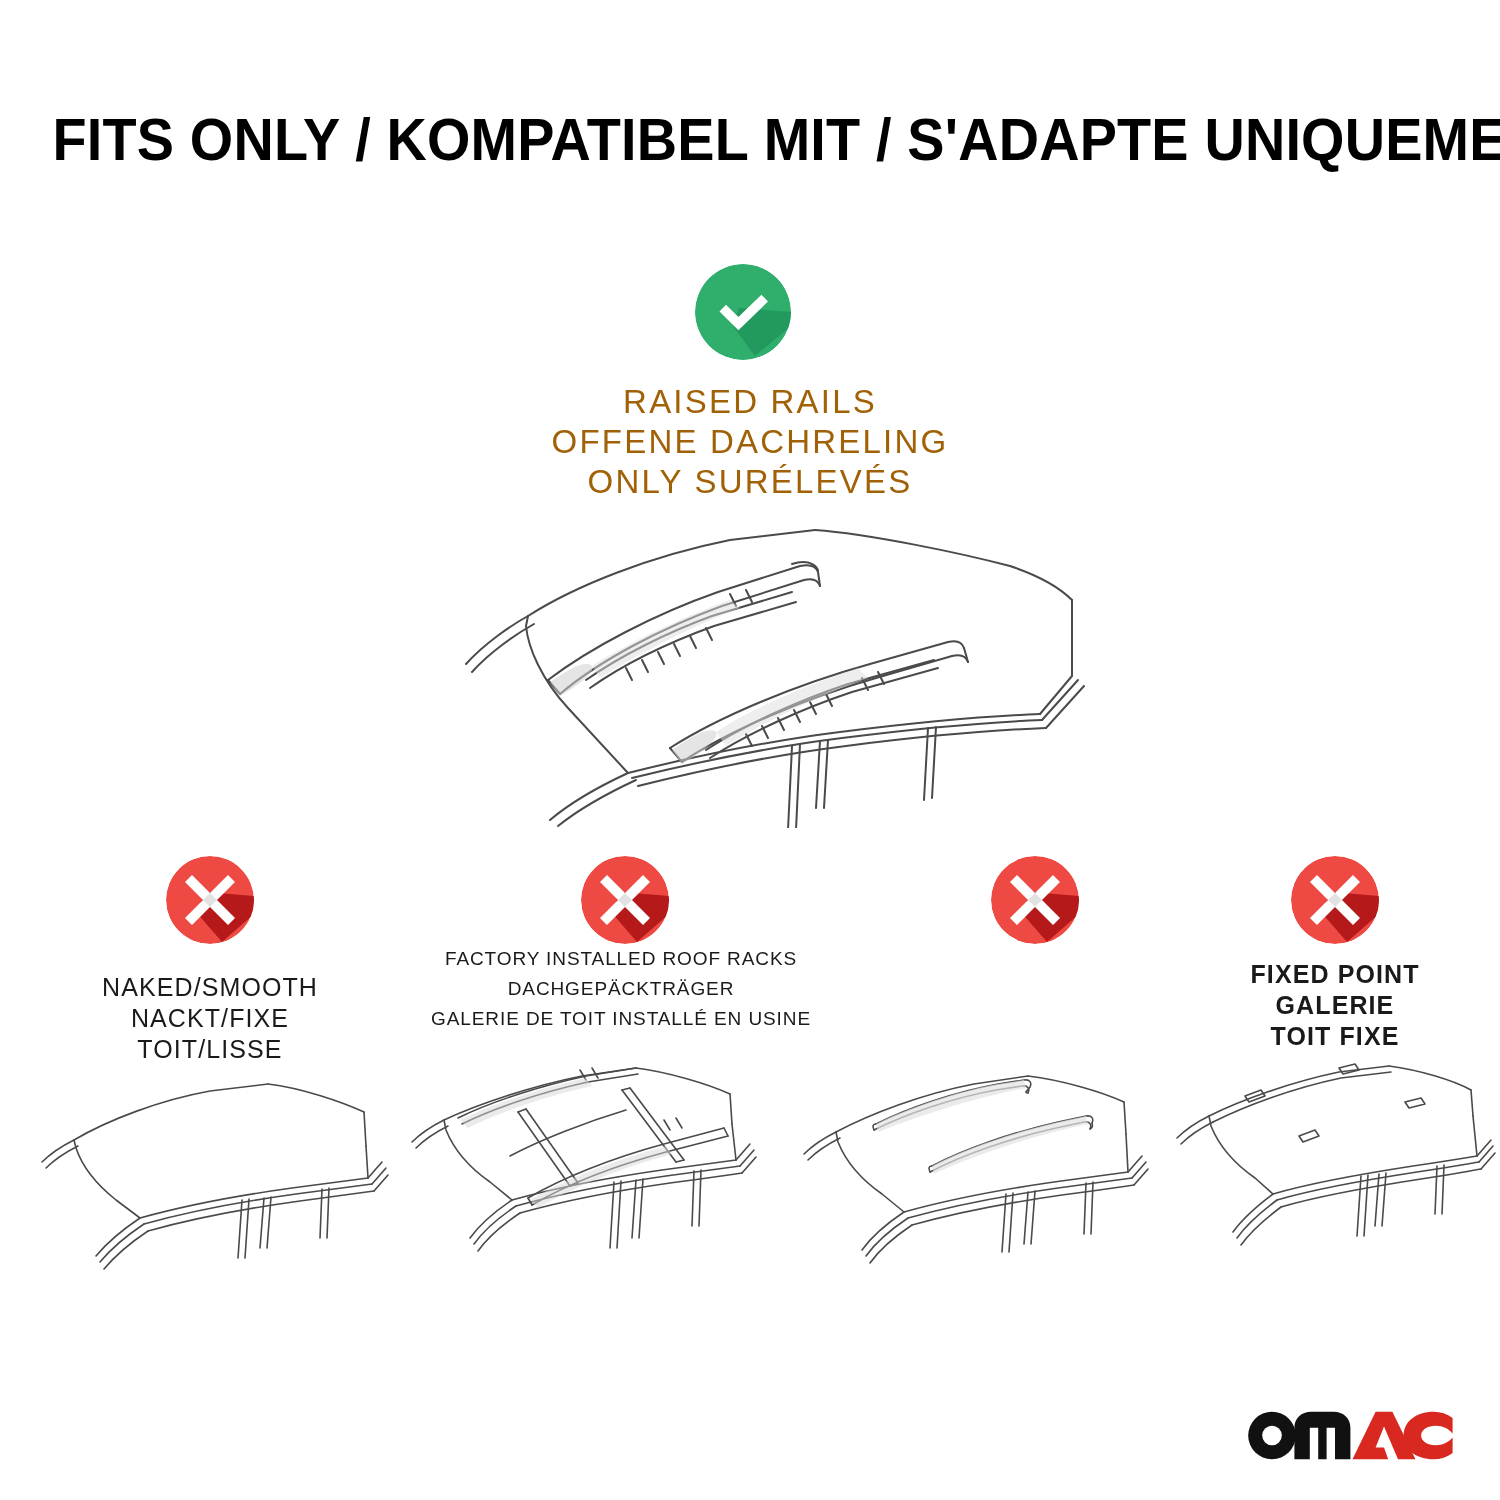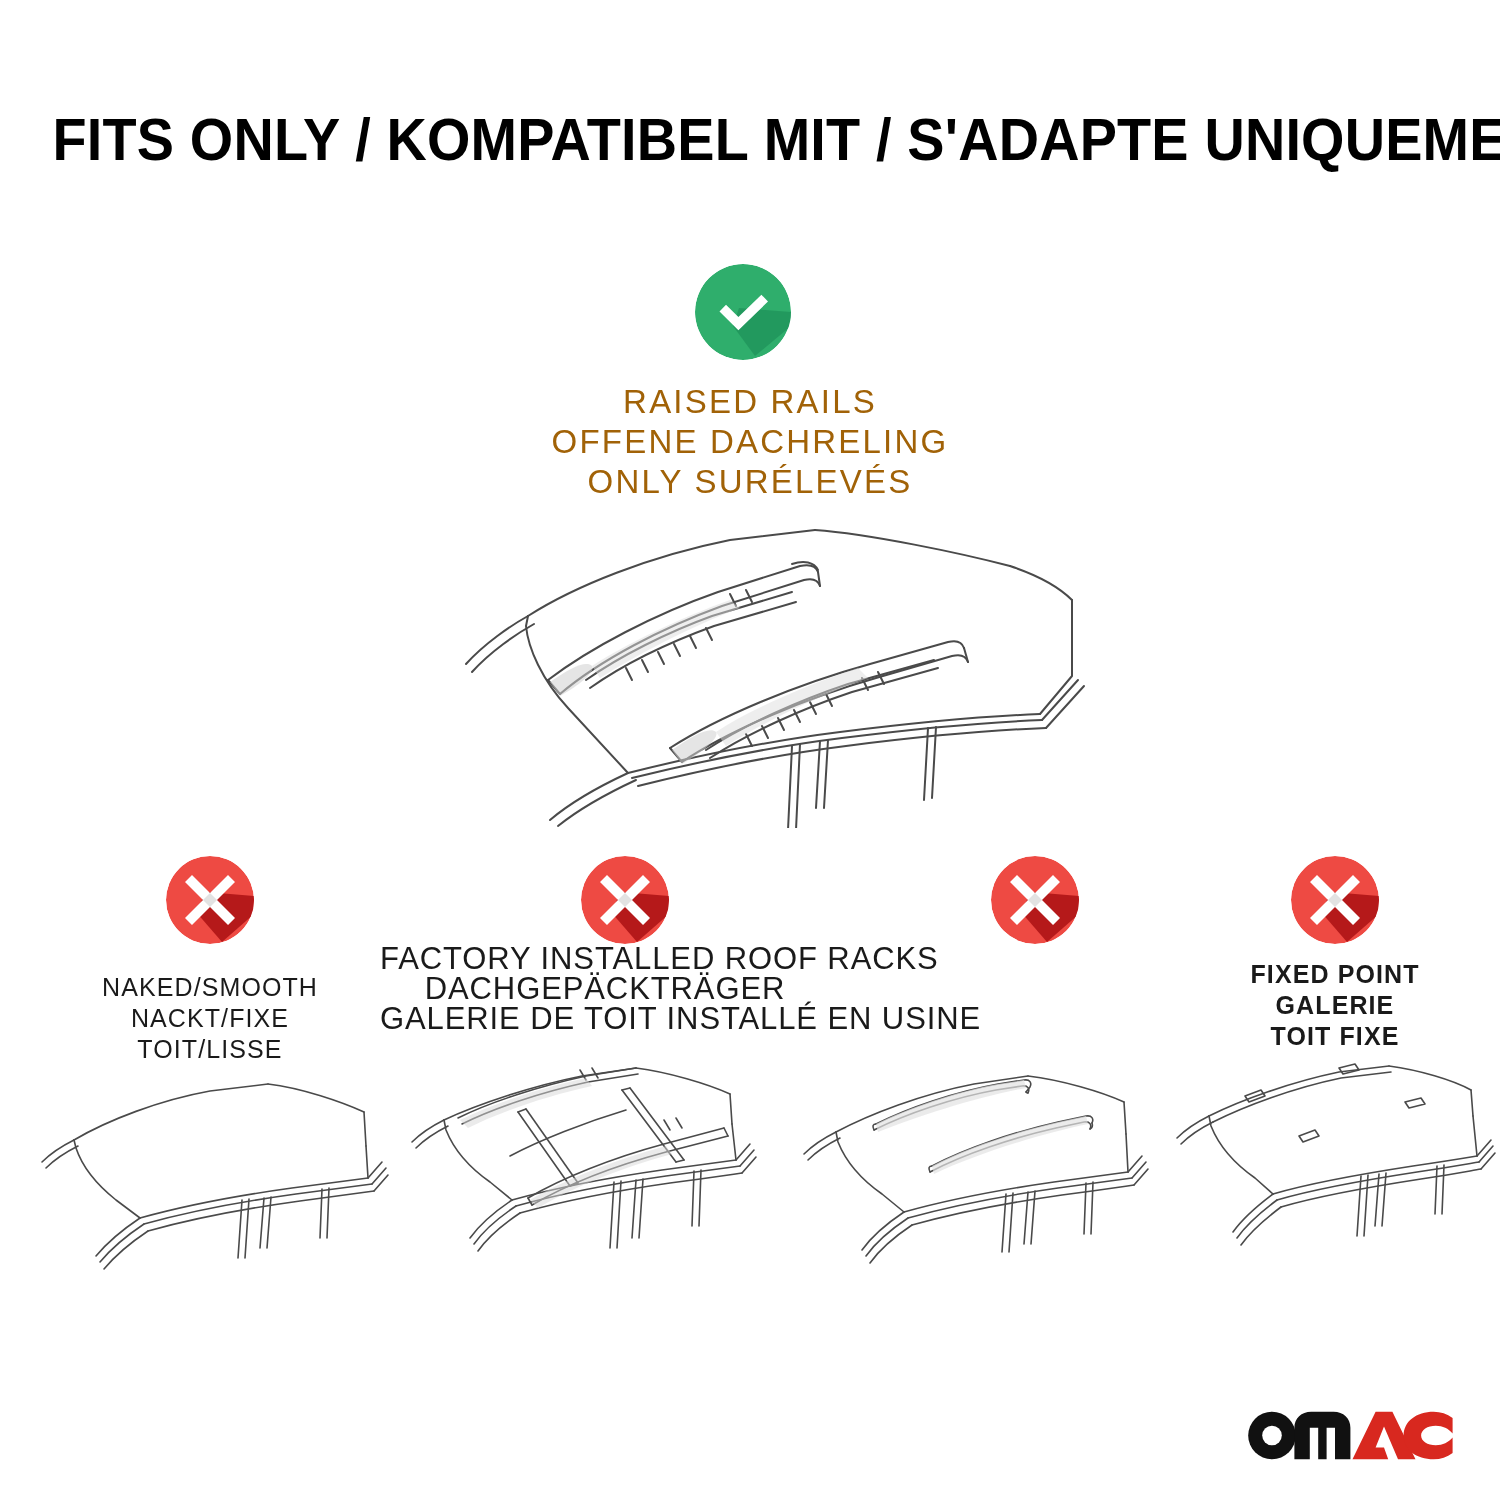--- a/index.html
+++ b/index.html
@@ -95,21 +95,21 @@
     font-family: "Liberation Sans", sans-serif;
     font-weight: 400;
     font-size: 25px;
     line-height: 31px;
     letter-spacing: 1.1px;
     color: #1a1a1a;
   }
   .col-label div { white-space: nowrap; }
 
   .col-label.c1 { left:  40px; width: 340px; top: 944px; margin-top: 28px; }
-  .col-label.c2 { left: 380px; width: 450px; top: 944px; font-size: 31px; line-height: 30px; letter-spacing: 0.9px;}
+  .col-label.c2 { left: 396px; width: 450px; top: 944px; font-size: 19px; line-height: 30px; letter-spacing: 0.9px;}
   .col-label.c3 { left: 860px; width: 350px; top: 959px; }
   .col-label.c4 { left: 1200px; width: 270px; top: 959px; font-weight: bold; }
 
   .col-diagram { position: absolute; }
   .col-diagram svg { display: block; width: 100%; height: 100%; }
   .col-diagram.c1 { left:  30px; top: 1058px; width: 370px; height: 232px; }
   .col-diagram.c2 { left: 400px; top: 1058px; width: 380px; height: 232px; }
   .col-diagram.c3 { left: 790px; top: 1058px; width: 380px; height: 232px; }
   .col-diagram.c4 { left: 1165px; top: 1058px; width: 335px; height: 232px; }
 

